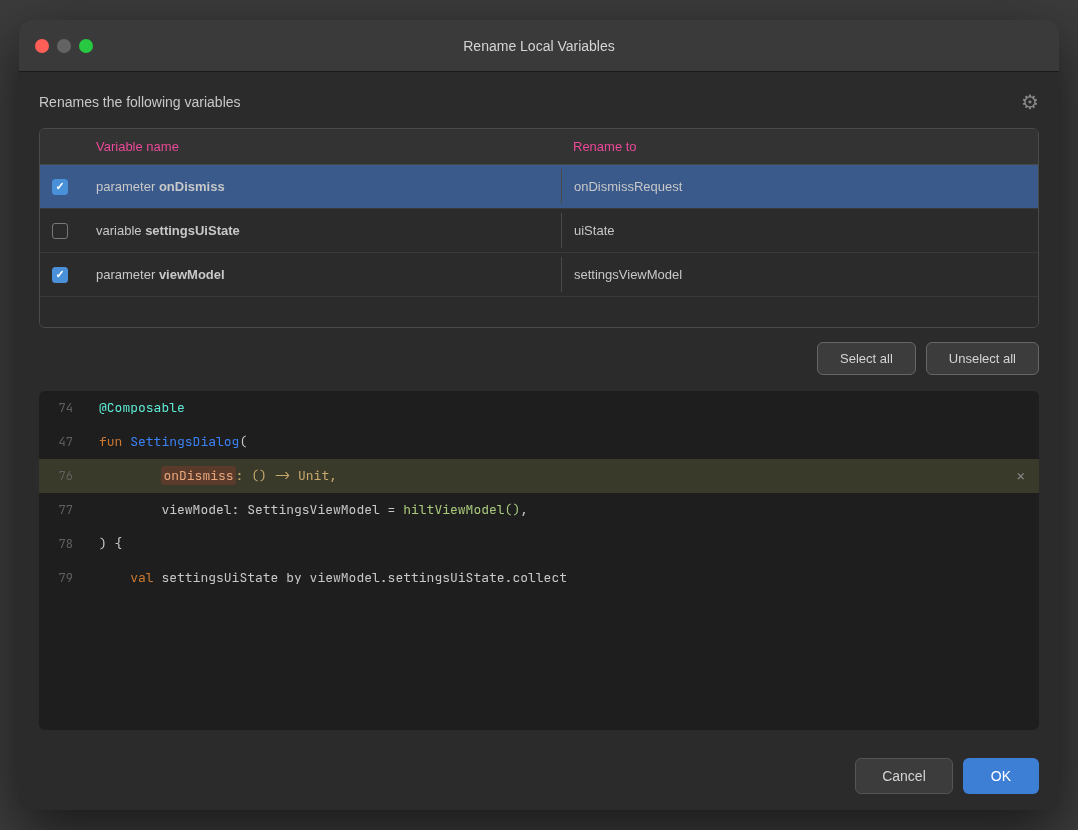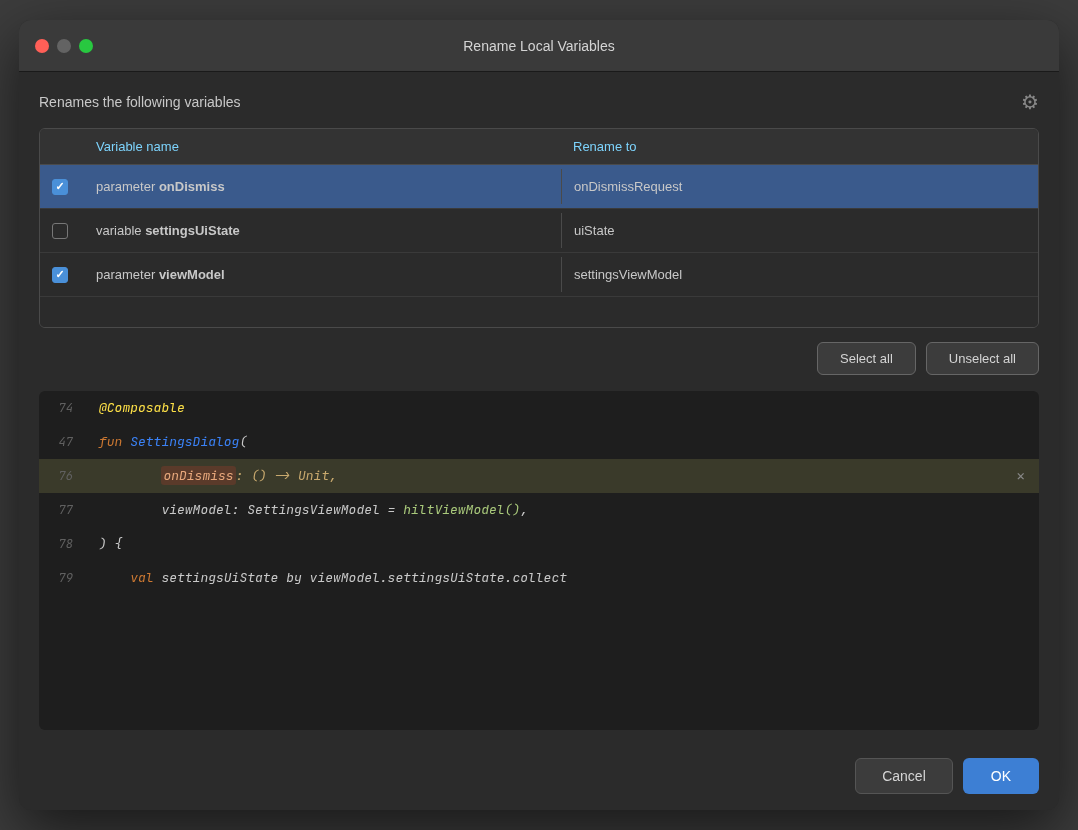--- a/index.html
+++ b/index.html
@@ -78,21 +78,21 @@
       margin-bottom: 14px;
     }
     .table-header {
       display: grid;
       grid-template-columns: 44px 1fr 1fr;
       background: #333333;
       border-bottom: 1px solid #4a4a4a;
     }
     .th {
       padding: 10px 12px;
-      color: #7dd3fc;
+      color: #ec4899;
       font-size: 13px;
       font-weight: 400;
     }
     .th-check {
       padding: 10px 12px;
     }
     .table-row {
       display: grid;
       grid-template-columns: 44px 1fr 1fr;
       border-bottom: 1px solid #3a3a3a;
@@ -178,21 +178,20 @@
       margin-bottom: 6px;
     }
     .code-area {
       background: #1e1e1e;
       border-radius: 6px;
       overflow: hidden;
       flex: 1;
       font-family: 'JetBrains Mono', 'Fira Code', 'Menlo', 'Courier New', monospace;
       font-size: 13px;
       position: relative;
-      font-style: italic;
     }
     .code-line {
       display: flex;
       align-items: center;
       min-height: 34px;
       position: relative;
     }
     .code-line.highlighted {
       background: #3a3a2a;
     }
@@ -205,21 +204,21 @@
       flex-shrink: 0;
       user-select: none;
     }
     .line-code {
       flex: 1;
       padding: 6px 12px;
       white-space: pre;
       color: #c8c8c8;
       line-height: 22px;
     }
-    .c-annotation { color: #fde047; }
+    .c-annotation { color: #5eead4; }
     .c-keyword { color: #cc7832; }
     .c-function { color: #3b82f6; }
     .c-param { color: #c8a96e; }
     .c-highlight { background: #5a3a2a; color: #e8a87c; border-radius: 3px; padding: 1px 2px; }
     .c-hilt { color: #a9c97b; }
     .c-val { color: #cc7832; }
     .close-x {
       position: absolute;
       right: 14px;
       top: 50%;

